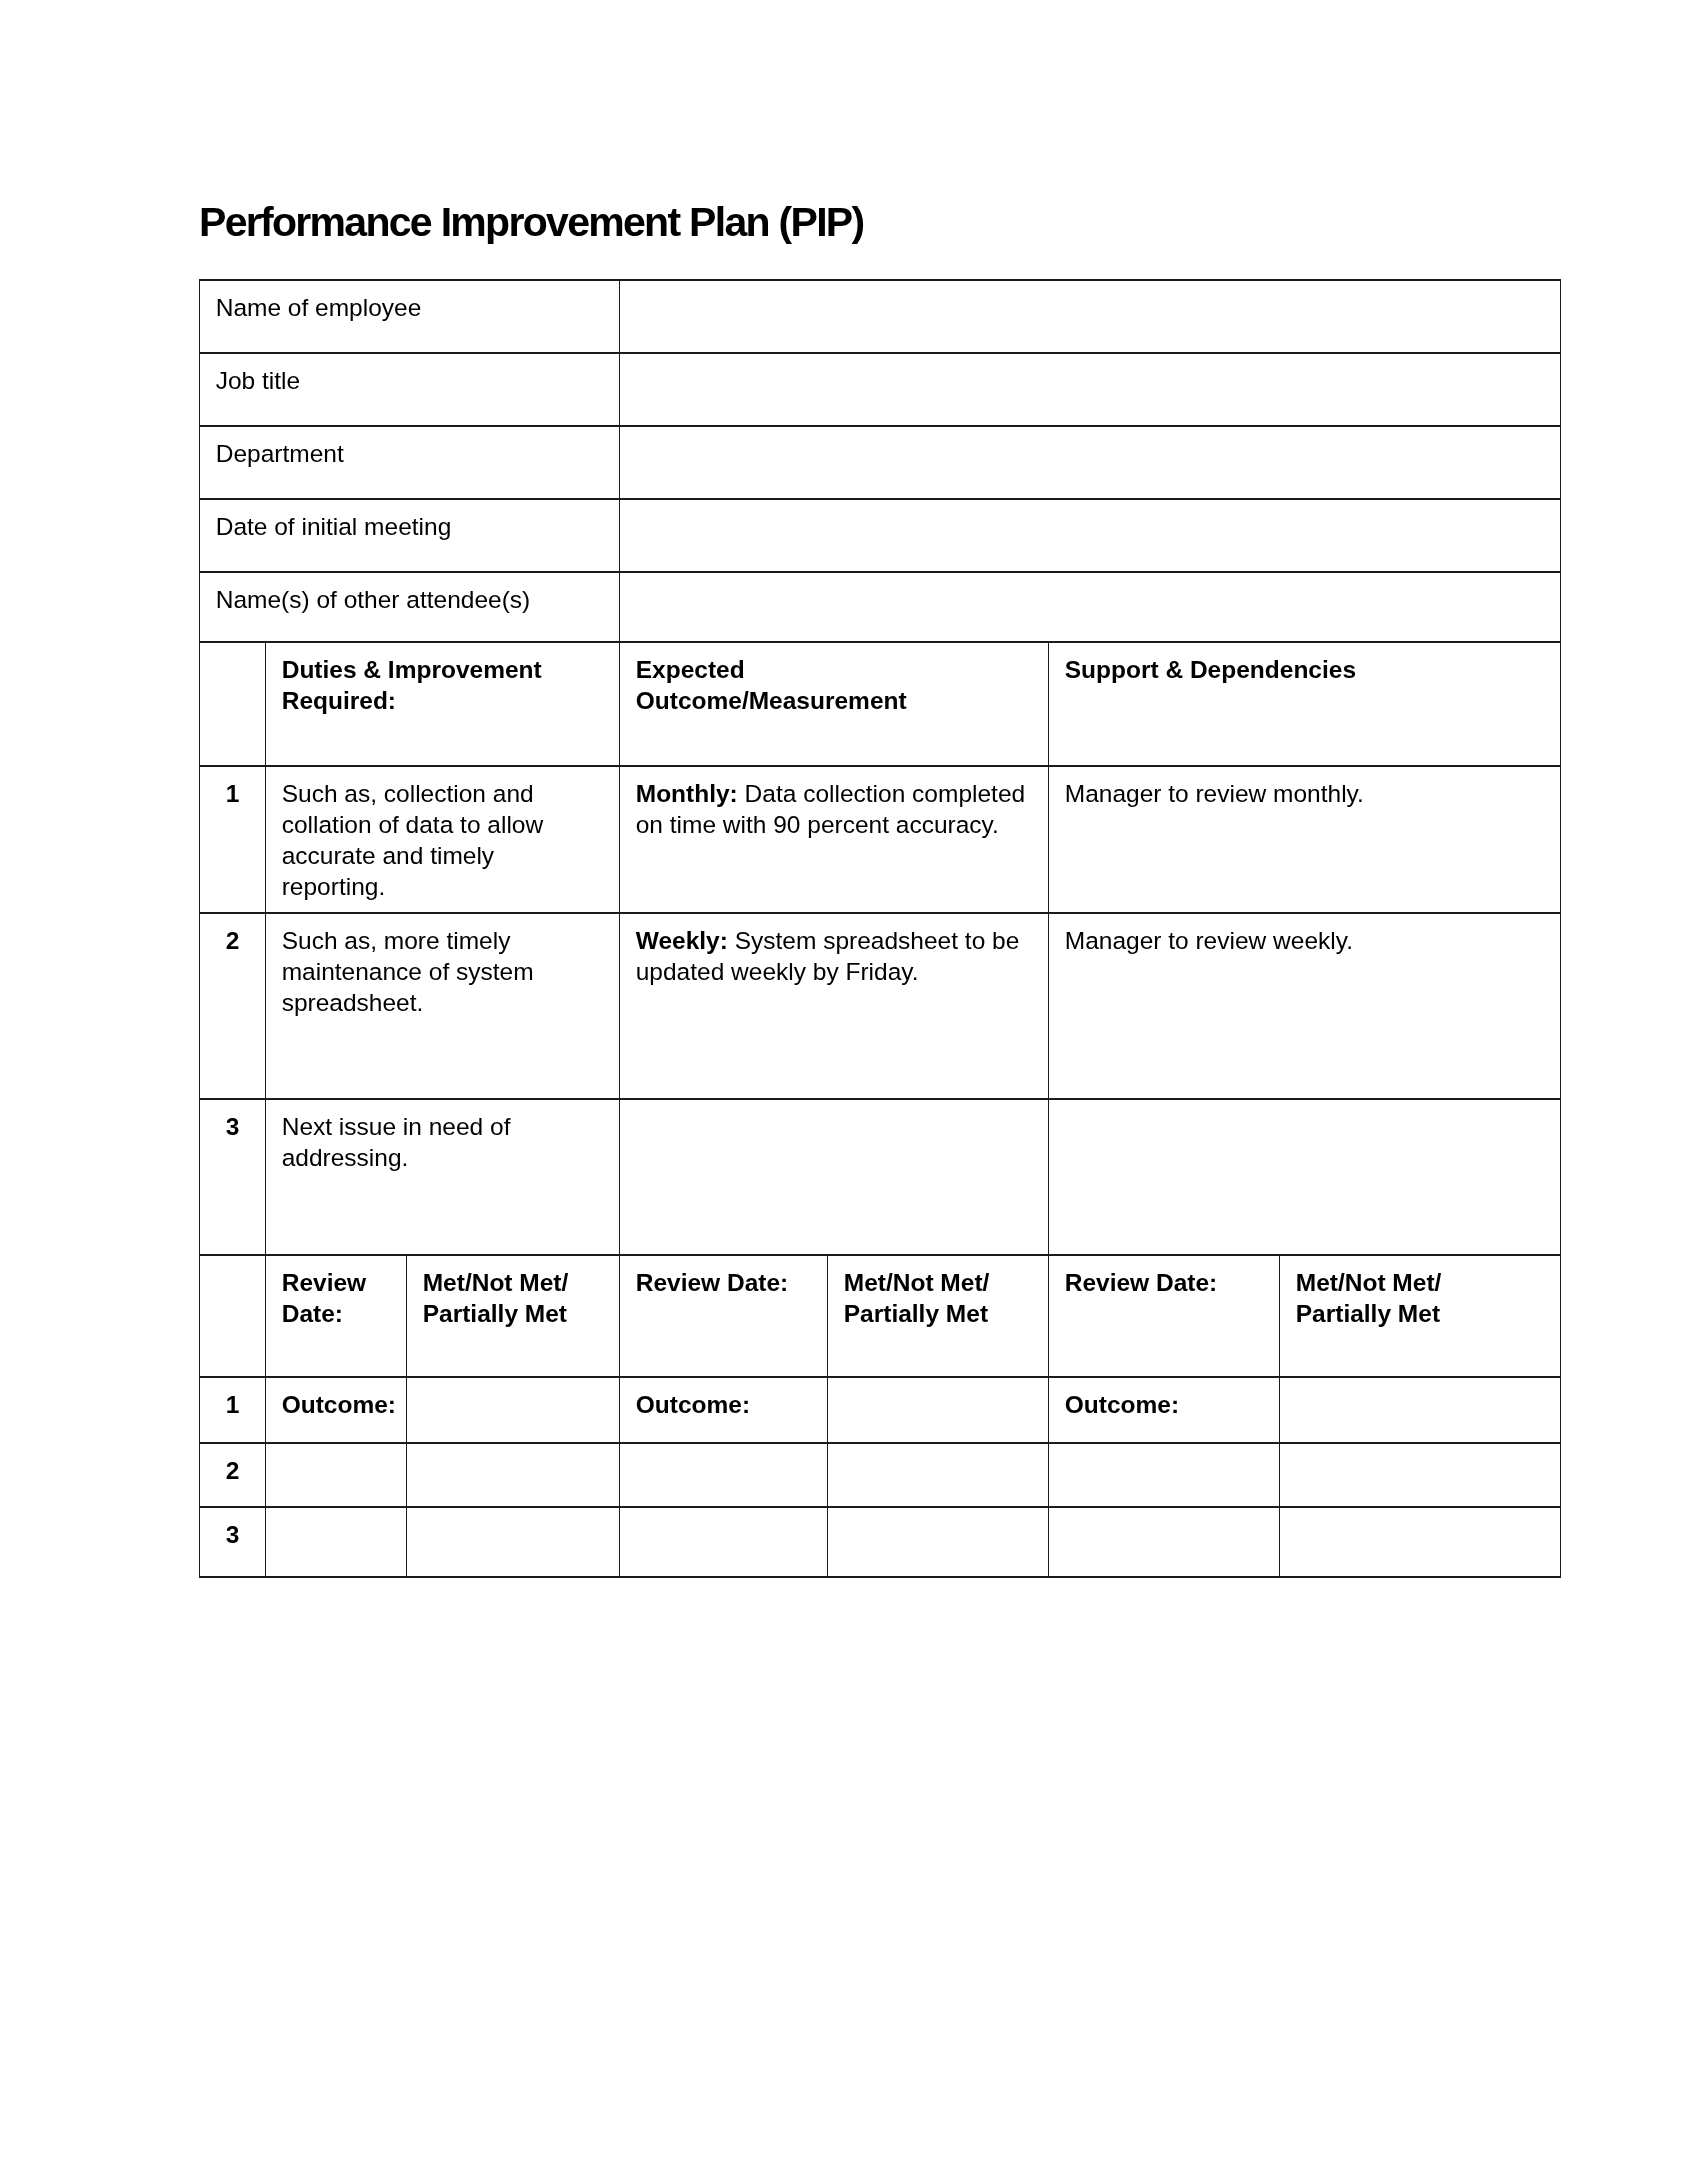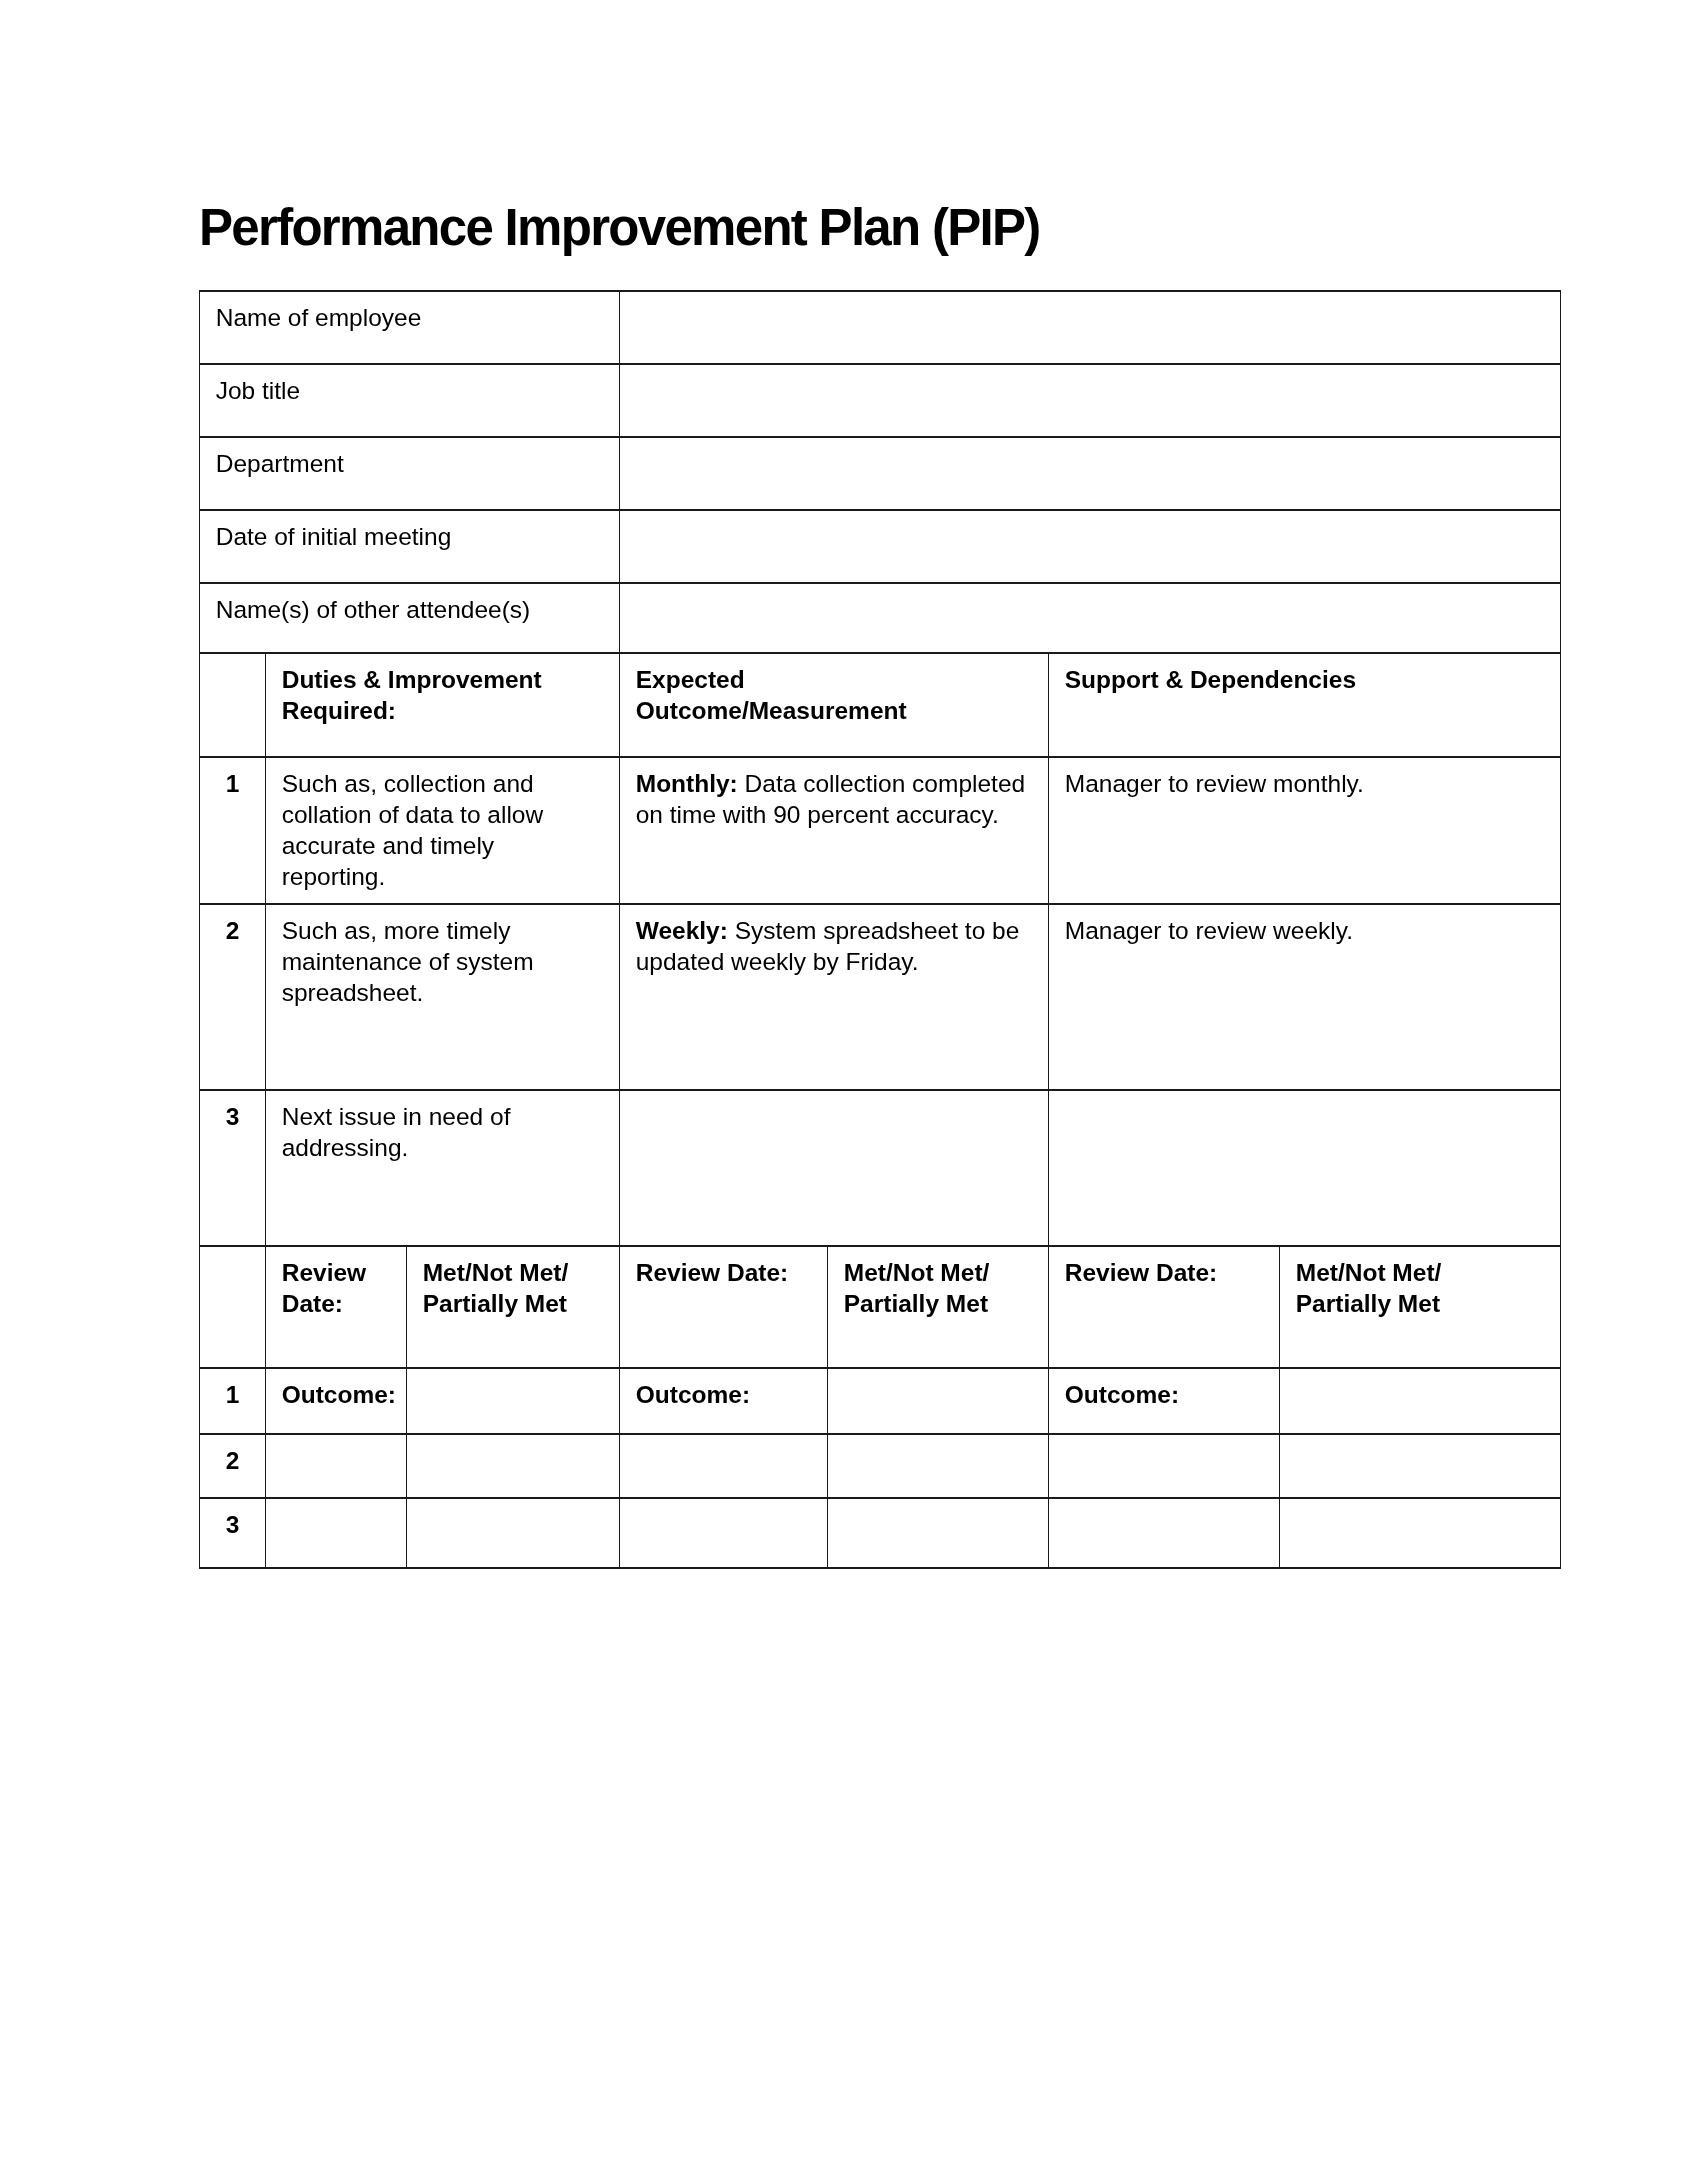--- a/index.html
+++ b/index.html
@@ -13,21 +13,21 @@
     color: #000000;
     font-family: "Liberation Sans", sans-serif;
     padding: 201px 0 0 199px;
     overflow: hidden;
   }
 
   .title {
     margin: 0;
     font-family: "Liberation Sans", sans-serif;
     font-weight: 700;
-    font-size: 51px;
+    font-size: 41px;
     line-height: 1.05;
     letter-spacing: -1.7px;
     color: #000000;
   }
 
   .subtitle {
     margin: 5.2px 0 0 0;
     font-family: "Liberation Serif", serif;
     font-style: italic;
     font-size: 25px;
@@ -61,21 +61,21 @@
     font-size: 24.5px;
     line-height: 31px;
     padding: 10.5px 15.7px;
     overflow: hidden;
     background: #ffffff;
   }
 
   
   tr.r-info    { height: 73px; }
   tr.r-info-last { height: 70px; }
-  tr.r-sechead { height: 104px; margin-top: 25px; }
+  tr.r-sechead { height: 124px; margin-top: 25px; }
   tr.r-duty1   { height: 138px; }
   tr.r-duty2   { height: 186px; }
   tr.r-duty3   { height: 156px; }
   tr.r-revhead { height: 122px; }
   tr.r-rev1    { height: 66px; }
   tr.r-rev2    { height: 64px; }
   tr.r-rev3    { height: 70px; }
 
   td.cell-label {
     background: var(--green, #E9EFDA);

